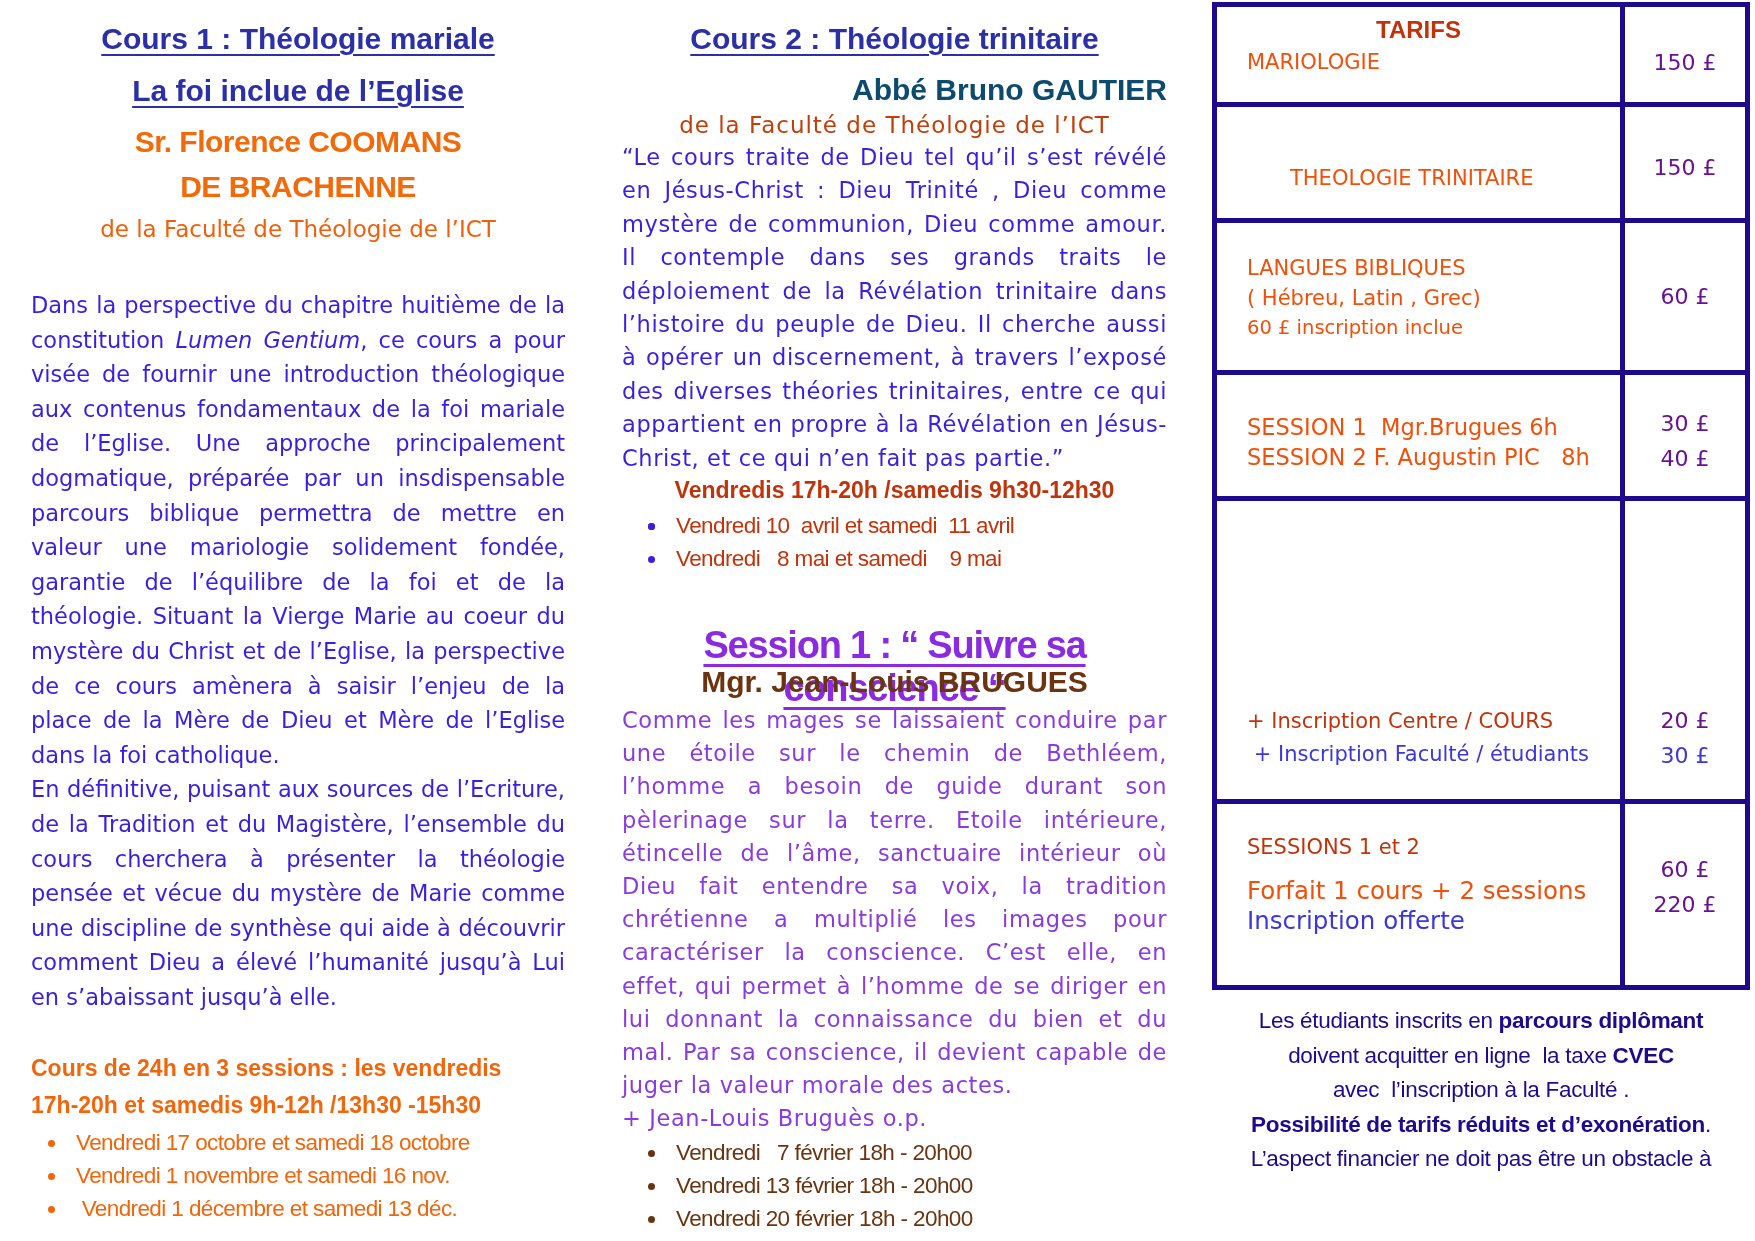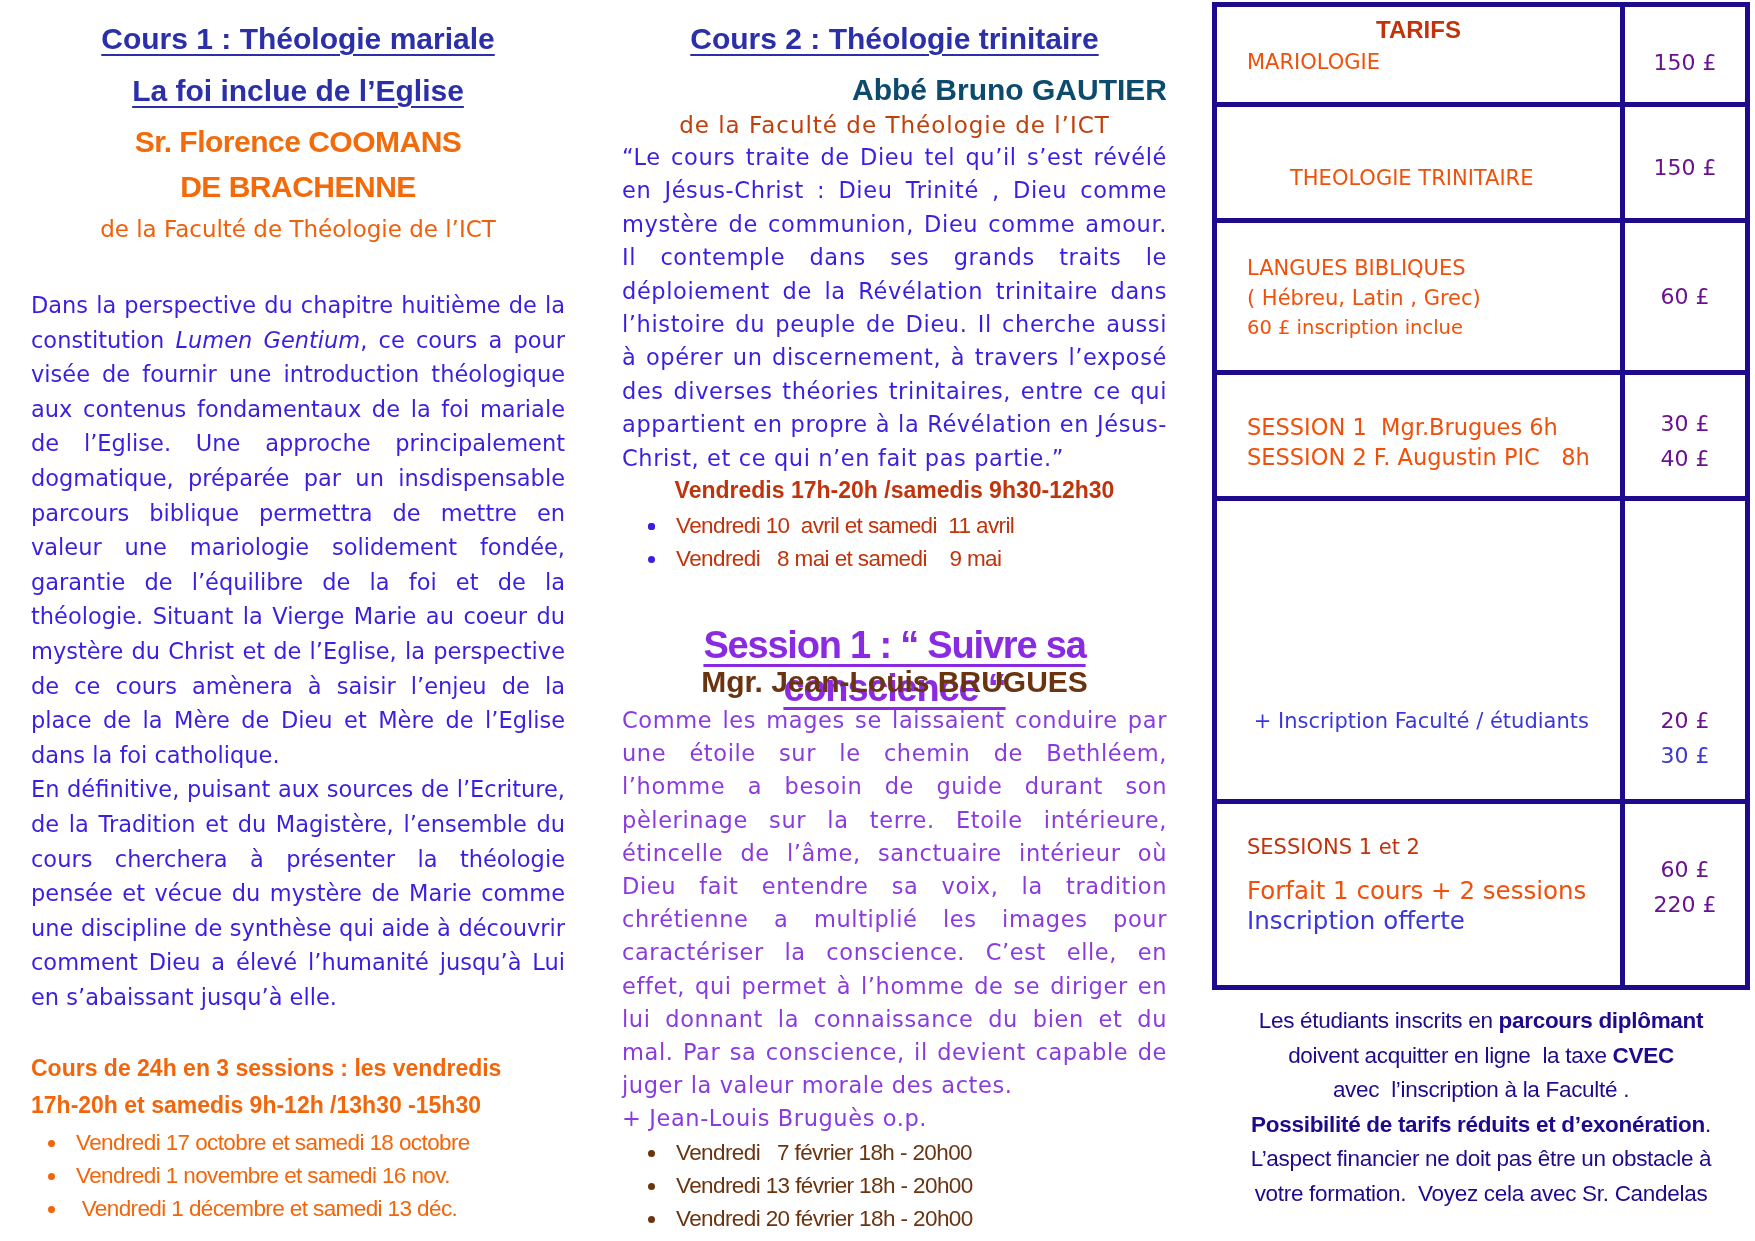--- a/index.html
+++ b/index.html
@@ -147,20 +147,21 @@
     </div>
     <div class="cell-r" style="top:31px;">
       <div>30 £</div>
       <div>40 £</div>
     </div>
   </div>
 
 
   <div class="row" style="top:666px; height:131px;">
     <div class="cell-l" style="top:32px; right:90px; line-height:33px;">
+      <div class="rd">+ Inscription Centre / COURS</div>
       <div class="bl" style="white-space:pre;"> + Inscription Faculté / étudiants</div>
     </div>
     <div class="cell-r" style="top:30px;">
       <div>20 £</div>
       <div style="color:#3b37d8;">30 £</div>
     </div>
   </div>
 
   <div class="row" style="top:797px; height:191px;">
     <div class="cell-l" style="top:28px; right:80px;">
@@ -174,14 +175,13 @@
     </div>
   </div>
 </div>
 
 <div class="abs notice">
   <div><span>Les étudiants inscrits en </span><b>parcours diplômant</b></div>
   <div><span style="white-space:pre;">doivent acquitter en ligne  la taxe </span><b>CVEC</b></div>
   <div style="white-space:pre;">avec  l’inscription à la Faculté .</div>
   <div><b>Possibilité de tarifs réduits et d’exonération</b><span>.</span></div>
   <div>L’aspect financier ne doit pas être un obstacle à</div>
-  <div style="white-space:pre;">votre formation.  Voyez cela avec Sr. Candelas</div>
 </div>
 
 </body></html>

